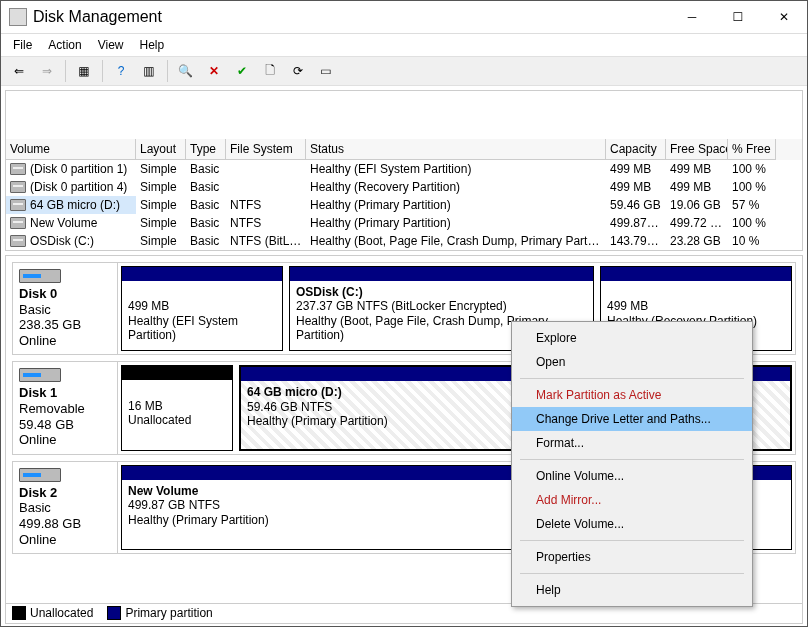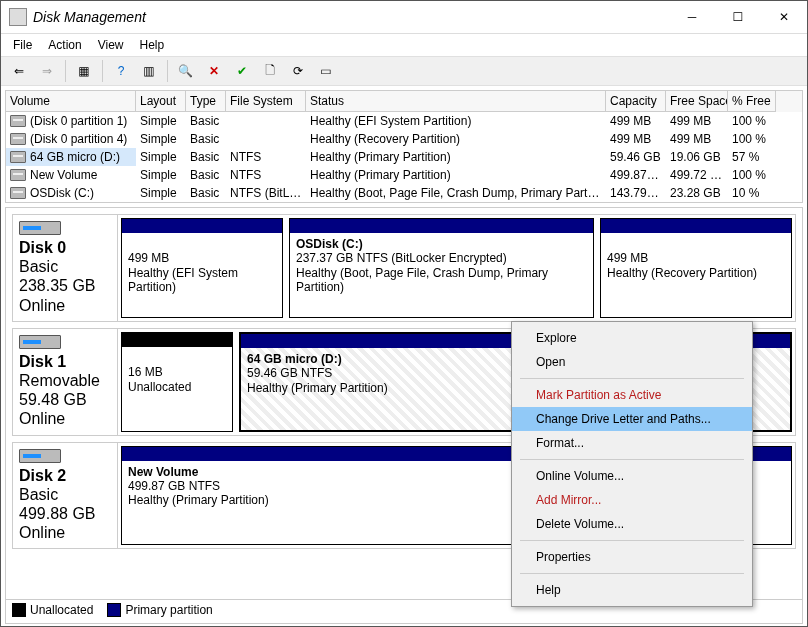--- a/index.html
+++ b/index.html
@@ -4,42 +4,42 @@
 <style>
 :root{
   --b:#ccc;
   --bb:#000;
   --blue:#000080;
   --ctxHover:#91c9f7;
 }
 body{margin:0;font-family:"Segoe UI",Tahoma,sans-serif;font-size:12px;color:#000;background:#f0f0f0;}
 .window{width:808px;height:627px;background:#fff;display:flex;flex-direction:column;border:1px solid #555;box-sizing:border-box;position:relative;}
 .titlebar{height:32px;display:flex;align-items:center;padding:0 0 0 8px;background:#fff;border-bottom:1px solid #ddd;}
-.titlebar .t{flex:1;font-size:14px;font-style:italic;}
+.titlebar .t{flex:1;font-size:16px;}
 .winbtn{width:46px;height:32px;display:flex;align-items:center;justify-content:center;}
 .menubar{height:22px;display:flex;align-items:center;padding:0 4px;background:#fff;border-bottom:0;}
 .menubar span{padding:2px 8px;}
 .toolbar{height:28px;display:flex;align-items:center;padding:0 4px;background:#f0f0f0;border-top:1px solid #e0e0e0;border-bottom:1px solid #e0e0e0;}
 .tbtn{width:24px;height:24px;margin:0 1px;display:flex;align-items:center;justify-content:center;border:1px solid transparent;}
 .sep{width:1px;height:22px;background:#ccc;margin:0 4px;}
 
 .list{border:1px solid var(--b);margin:4px;background:#fff;}
 .hdr,.row{display:grid;grid-template-columns:130px 50px 40px 80px 300px 60px 62px 48px;font-size:12px;}
-.hdr{background:#f7f7f7;}
+.hdr{background:#f7f7f7;margin-top:48px;}
 .hdr>div{border-right:1px solid var(--b);border-bottom:1px solid var(--b);padding:3px 4px;white-space:nowrap;overflow:hidden;}
 .row>div{padding:2px 4px;white-space:nowrap;overflow:hidden;text-overflow:ellipsis;}
 .row.sel>div:first-child{background:#d5e8fb;}
 .diskico{display:inline-block;width:14px;height:10px;background:#bbb;border:1px solid #666;border-radius:1px;vertical-align:-2px;margin-right:4px;position:relative;}
 .diskico::after{content:"";position:absolute;left:2px;top:3px;width:10px;height:2px;background:#eee;}
 
 .graphs{flex:1;margin:0 4px 2px 4px;border:1px solid var(--b);background:#fff;display:flex;flex-direction:column;overflow:hidden;}
 .legend{height:20px;display:flex;align-items:center;padding:0 6px;gap:4px;font-size:12px;border-top:1px solid var(--b);}
 .lq{width:12px;height:12px;border:1px solid var(--bb);}
 .disk{display:flex;border:1px solid var(--b);margin:6px 6px 0 6px;background:#fff;}
-.disk .meta{width:92px;border-right:1px solid var(--b);padding:6px;font-size:16px;line-height:1.2;}
+.disk .meta{width:92px;border-right:1px solid var(--b);padding:6px;font-size:13px;line-height:1.2;}
 .dbar{display:flex;flex:1;}
 .part{border:1px solid var(--bb);margin:3px;display:flex;flex-direction:column;min-width:30px;}
 .part .cap{height:14px;background:var(--blue);}
 .part .body{flex:1;padding:4px 6px;font-size:12px;line-height:1.2;background:#fff;}
 .part.sel .body{background:repeating-linear-gradient(45deg,#fff 0 4px,#eee 4px 8px);}
 .part.sel{border-width:2px;}
 .part.unalloc .cap{background:#000;}
 .diskimg{width:40px;height:12px;background:#bbb;border:1px solid #555;margin-bottom:3px;display:block;border-radius:1px;}
 .blueimg::before{content:"";display:block;width:18px;height:4px;background:#1e90ff;margin:4px 0 0 3px;}
 

